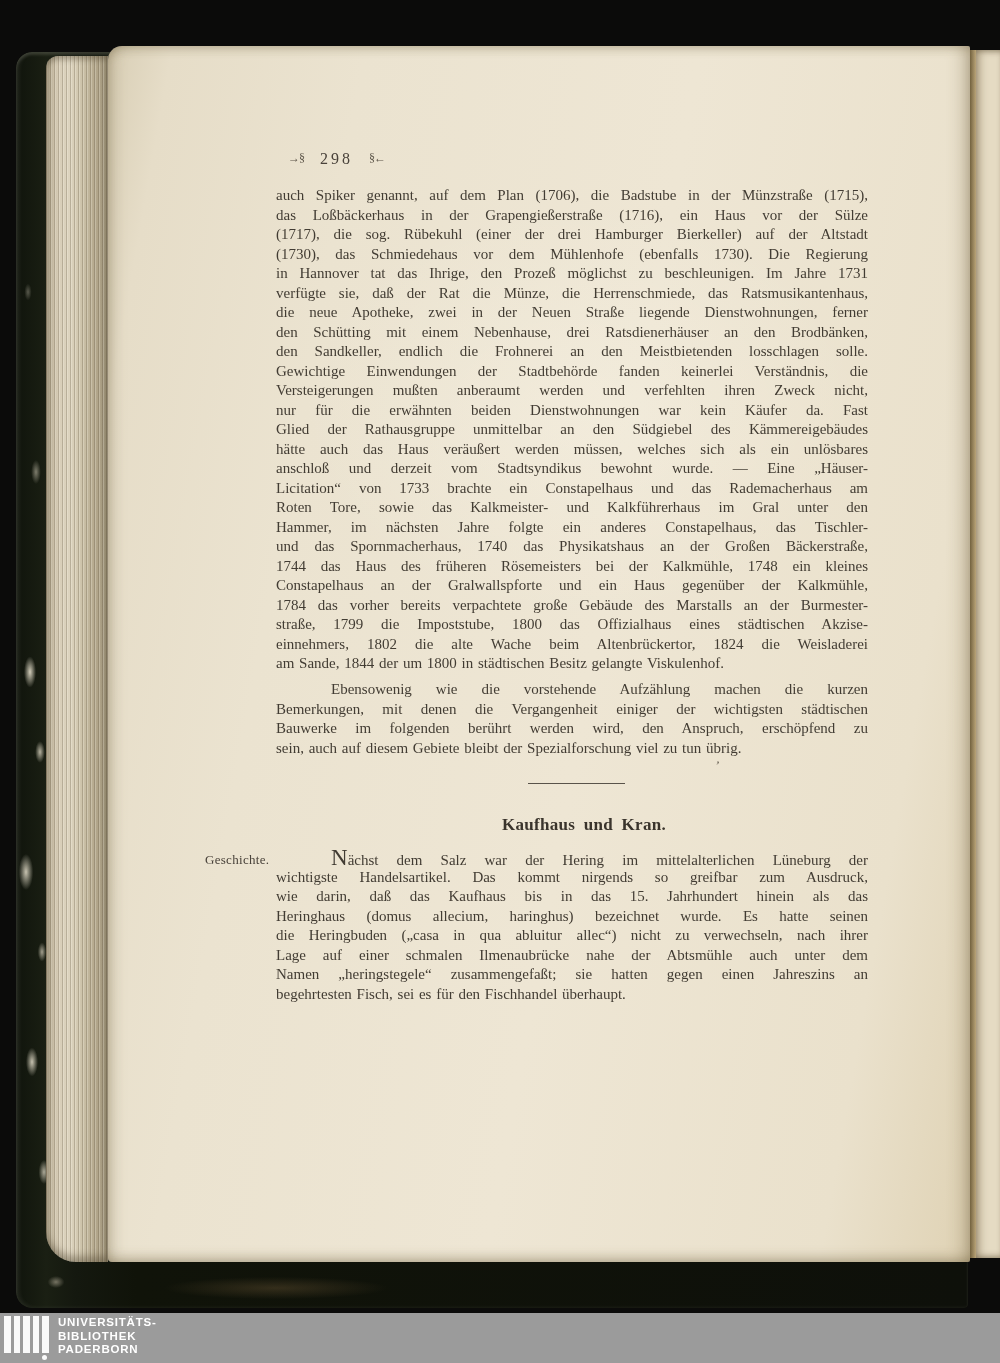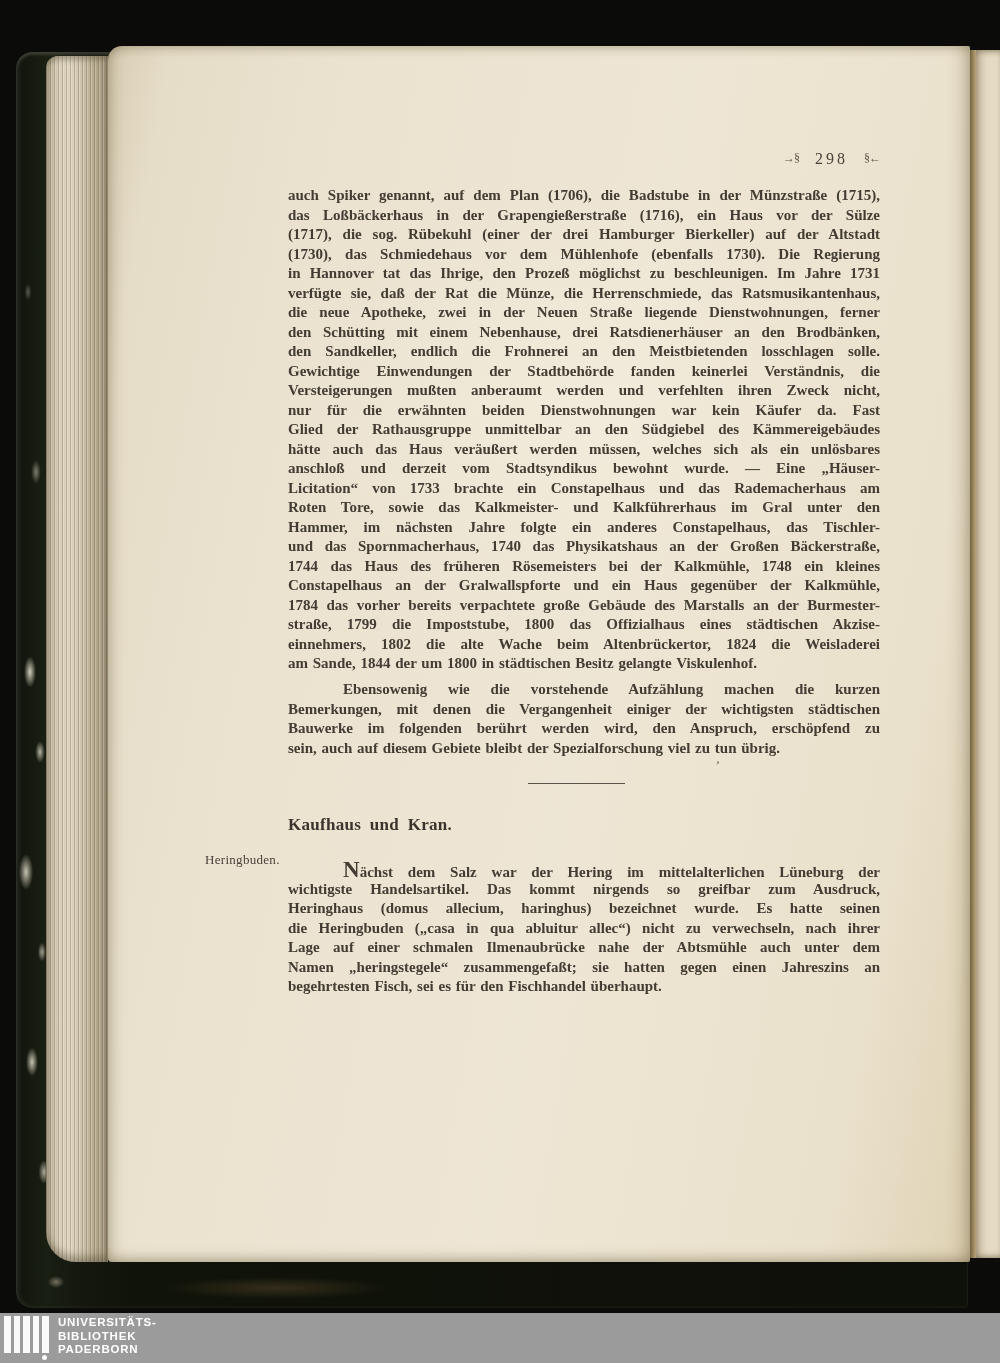--- a/index.html
+++ b/index.html
@@ -44,38 +44,38 @@
                inset 0 -10px 14px -8px rgba(110,95,60,.38);}
 
   
   .crease{position:absolute;left:970px;top:50px;width:6px;height:1208px;z-index:3;
     background:linear-gradient(90deg,#73623f,#b9a478);}
   .sliver{position:absolute;left:976px;top:50px;width:24px;height:1208px;z-index:3;
     background:#e5dbc3;
     box-shadow:inset 6px 0 8px -3px rgba(107,90,58,.55), inset 0 5px 6px -4px rgba(80,66,40,.5), inset 0 -5px 6px -4px rgba(80,66,40,.5);}
 
   
-  .runhead{position:absolute;left:180px;top:104px;width:592px;text-align:right;
+  .runhead{position:absolute;left:180px;top:104px;width:592px;text-align:left;
     font-size:16px;color:#49423a;}
   .runhead .num{letter-spacing:3px;margin:0 16px;}
   .runhead .orn{font-size:12px;color:#5a5347;position:relative;top:-2px;letter-spacing:-1px;}
 
-  .textcol{position:absolute;left:180px;width:592px;color:#423c33;font-weight:bold;}
+  .textcol{position:absolute;left:168px;width:592px;color:#423c33;}
   .pline{height:19.5px;line-height:19.5px;font-size:15px;
     text-align:justify;text-align-last:justify;word-spacing:1px;white-space:normal;overflow:visible;}
   .pline.end{text-align-last:left;}
   .pline.initial::first-letter{font-size:23px;}
 
   .p1{top:140px;}
   .p2{top:634px;}
-  .p3{top:802px;margin-top:12px;}
+  .p3{top:802px;}
 
   .stray{position:absolute;left:607px;top:712px;font-size:13px;color:#5f584c;transform:rotate(14deg);}
   .divider{position:absolute;left:420px;top:737px;width:97px;border-top:1.4px solid #59534a;}
-  .heading{position:absolute;left:180px;top:769px;width:592px;text-align:left;
+  .heading{position:absolute;left:180px;top:769px;width:592px;text-align:center;
     font-weight:bold;font-size:17px;color:#3a342c;word-spacing:4px;letter-spacing:.3px;}
   .margin-note{position:absolute;left:97px;top:806px;width:82px;font-size:13px;color:#49423a;letter-spacing:.3px;}
 
   
   .wmbar{position:absolute;left:0;top:1313px;width:1000px;height:50px;z-index:10;
     background:rgba(160,160,160,.97);padding-left:20px;}
   .logo{position:absolute;left:4px;top:3px;display:flex;gap:3px;}
   .logo .bar{width:6.5px;height:37px;background:#fafafa;}
   .logo-dot{position:absolute;left:42px;top:42px;width:5px;height:5px;border-radius:50%;background:#fafafa;}
   .wmtext{position:absolute;left:58px;top:3px;color:#ffffff;
@@ -130,25 +130,26 @@
         <div class="pline">Bauwerke im folgenden berührt werden wird, den Anspruch, erschöpfend zu</div>
         <div class="pline end">sein, auch auf diesem Gebiete bleibt der Spezialforschung viel zu tun übrig.</div>
       </div>
 
     <span class="stray">’</span>
 
     <div class="divider"></div>
 
     <div class="heading">Kaufhaus und Kran.</div>
 
-    <div class="margin-note">Heringbuden.</div>
+    <div class="margin-note">Geschichte.</div>
 
     <div class="textcol p3">
         <div class="pline initial" style="text-indent: 55px;">Nächst dem Salz war der Hering im mittelalterlichen Lüneburg der</div>
         <div class="pline">wichtigste Handelsartikel. Das kommt nirgends so greifbar zum Ausdruck,</div>
+        <div class="pline">wie darin, daß das Kaufhaus bis in das 15. Jahrhundert hinein als das</div>
         <div class="pline">Heringhaus (domus allecium, haringhus) bezeichnet wurde. Es hatte seinen</div>
         <div class="pline">die Heringbuden („casa in qua abluitur allec“) nicht zu verwechseln, nach ihrer</div>
         <div class="pline">Lage auf einer schmalen Ilmenaubrücke nahe der Abtsmühle auch unter dem</div>
         <div class="pline">Namen „heringstegele“ zusammengefaßt; sie hatten gegen einen Jahreszins an</div>
         <div class="pline end">begehrtesten Fisch, sei es für den Fischhandel überhaupt.</div>
       </div>
 
   </div>
 
   <div class="crease"></div>

